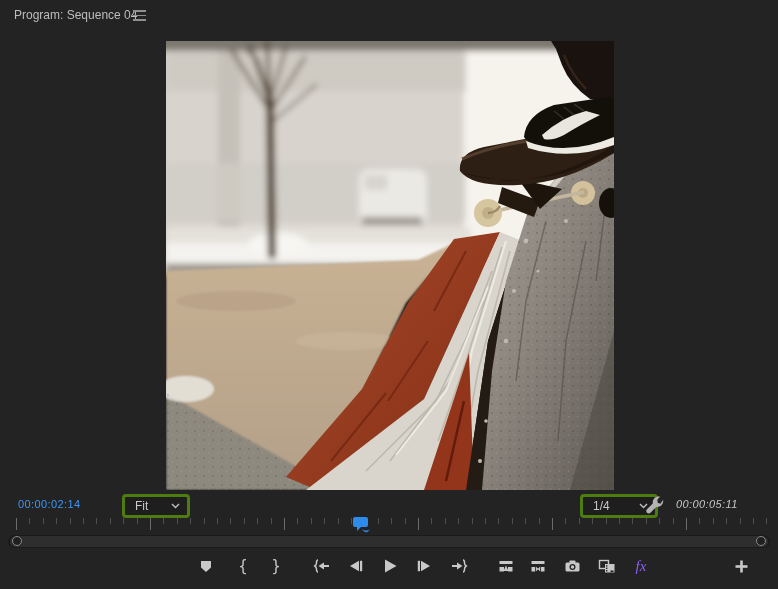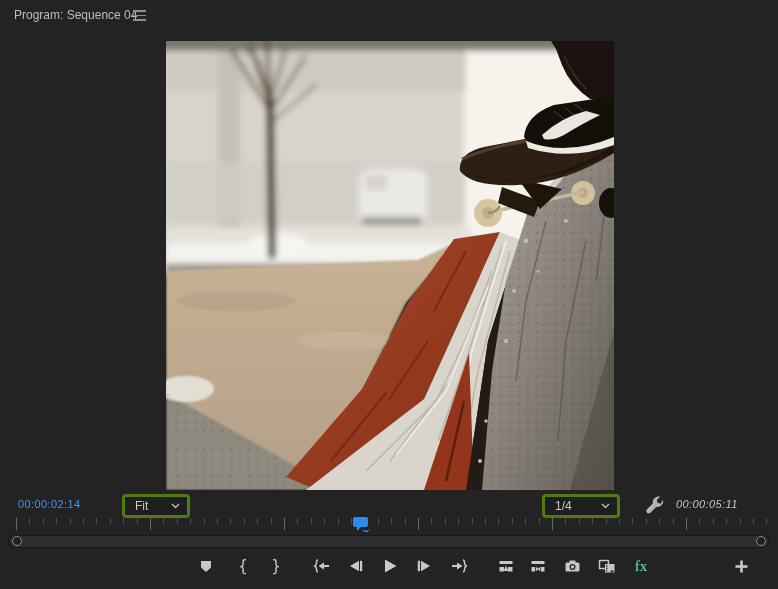--- a/index.html
+++ b/index.html
@@ -14,21 +14,21 @@
   #video-wrap{position:absolute;left:166px;top:41px;width:448px;height:449px;background:#101010;}
   #video-wrap svg{display:block;}
   
   .tc{position:absolute;top:494px;height:20px;line-height:20px;font-size:11px;letter-spacing:.4px;}
   #tc-current{left:18px;color:#3e96f2;}
   #tc-duration{left:676px;color:#c6c6c6;font-style:italic;}
   .dropdown{position:absolute;top:494px;height:18px;border:3px solid #4d7c0f;border-radius:4px;
             background:#1e1e1e;font-size:12px;color:#c8c8c8;line-height:18px;padding-left:10px;
             box-sizing:content-box;cursor:pointer;}
   #zoom-select{left:122px;width:52px;}
-  #res-select{left:542px;width:62px;}
+  #res-select{left:580px;width:62px;}
   .chev{position:absolute;right:7px;top:6px;width:9px;height:6px;}
   #settings-btn{position:absolute;left:643px;top:492px;width:22px;height:22px;cursor:pointer;}
   
   #ruler{position:absolute;left:10px;right:10px;top:517px;height:16px;cursor:pointer;
     background-image:
       repeating-linear-gradient(90deg,#6b6b6b 0 1px,transparent 1px 134px),
       repeating-linear-gradient(90deg,#4e4e4e 0 1px,transparent 1px 13.4px);
     background-size:auto 12px,auto 6px;
     background-repeat:repeat-x;
     background-position:6px 1px,6px 1px;}
@@ -37,21 +37,21 @@
   #scroll-track{position:absolute;left:8px;right:8px;top:535px;height:13px;background:#1a1a1a;border-radius:7px;}
   #scroll-bar{position:absolute;left:2px;right:2px;top:1px;height:11px;background:#2e2e2e;border-radius:6px;cursor:grab;}
   .knob{position:absolute;top:0;width:9px;height:9px;border:1.6px solid #8a8a8a;border-radius:50%;
         background:#202020;box-sizing:border-box;width:10px;height:10px;cursor:ew-resize;}
   #knob-left{left:2px;}  #knob-right{right:2px;}
   
   #transport{position:absolute;left:0;top:551px;width:100%;height:32px;}
   .tbtn{position:absolute;top:0;width:26px;height:30px;display:flex;align-items:center;justify-content:center;cursor:pointer;}
   .tbtn svg{display:block;}
   .brace{font-family:"DejaVu Sans",sans-serif;font-size:15px;color:#c8c8c8;line-height:30px;}
-  #btn-fx span{font-family:"Liberation Serif",serif;font-size:15px;color:#5eead4;}
+  #btn-fx span{font-family:"Liberation Serif",serif;font-style:italic;font-size:15px;color:#8b5cf6;}
 </style>
 </head>
 <body>
 
 <div id="panel">
 
   <div id="header">
     <div id="panel-title">Program: Sequence 04</div>
     <div id="menu-btn">
       <span></span>

